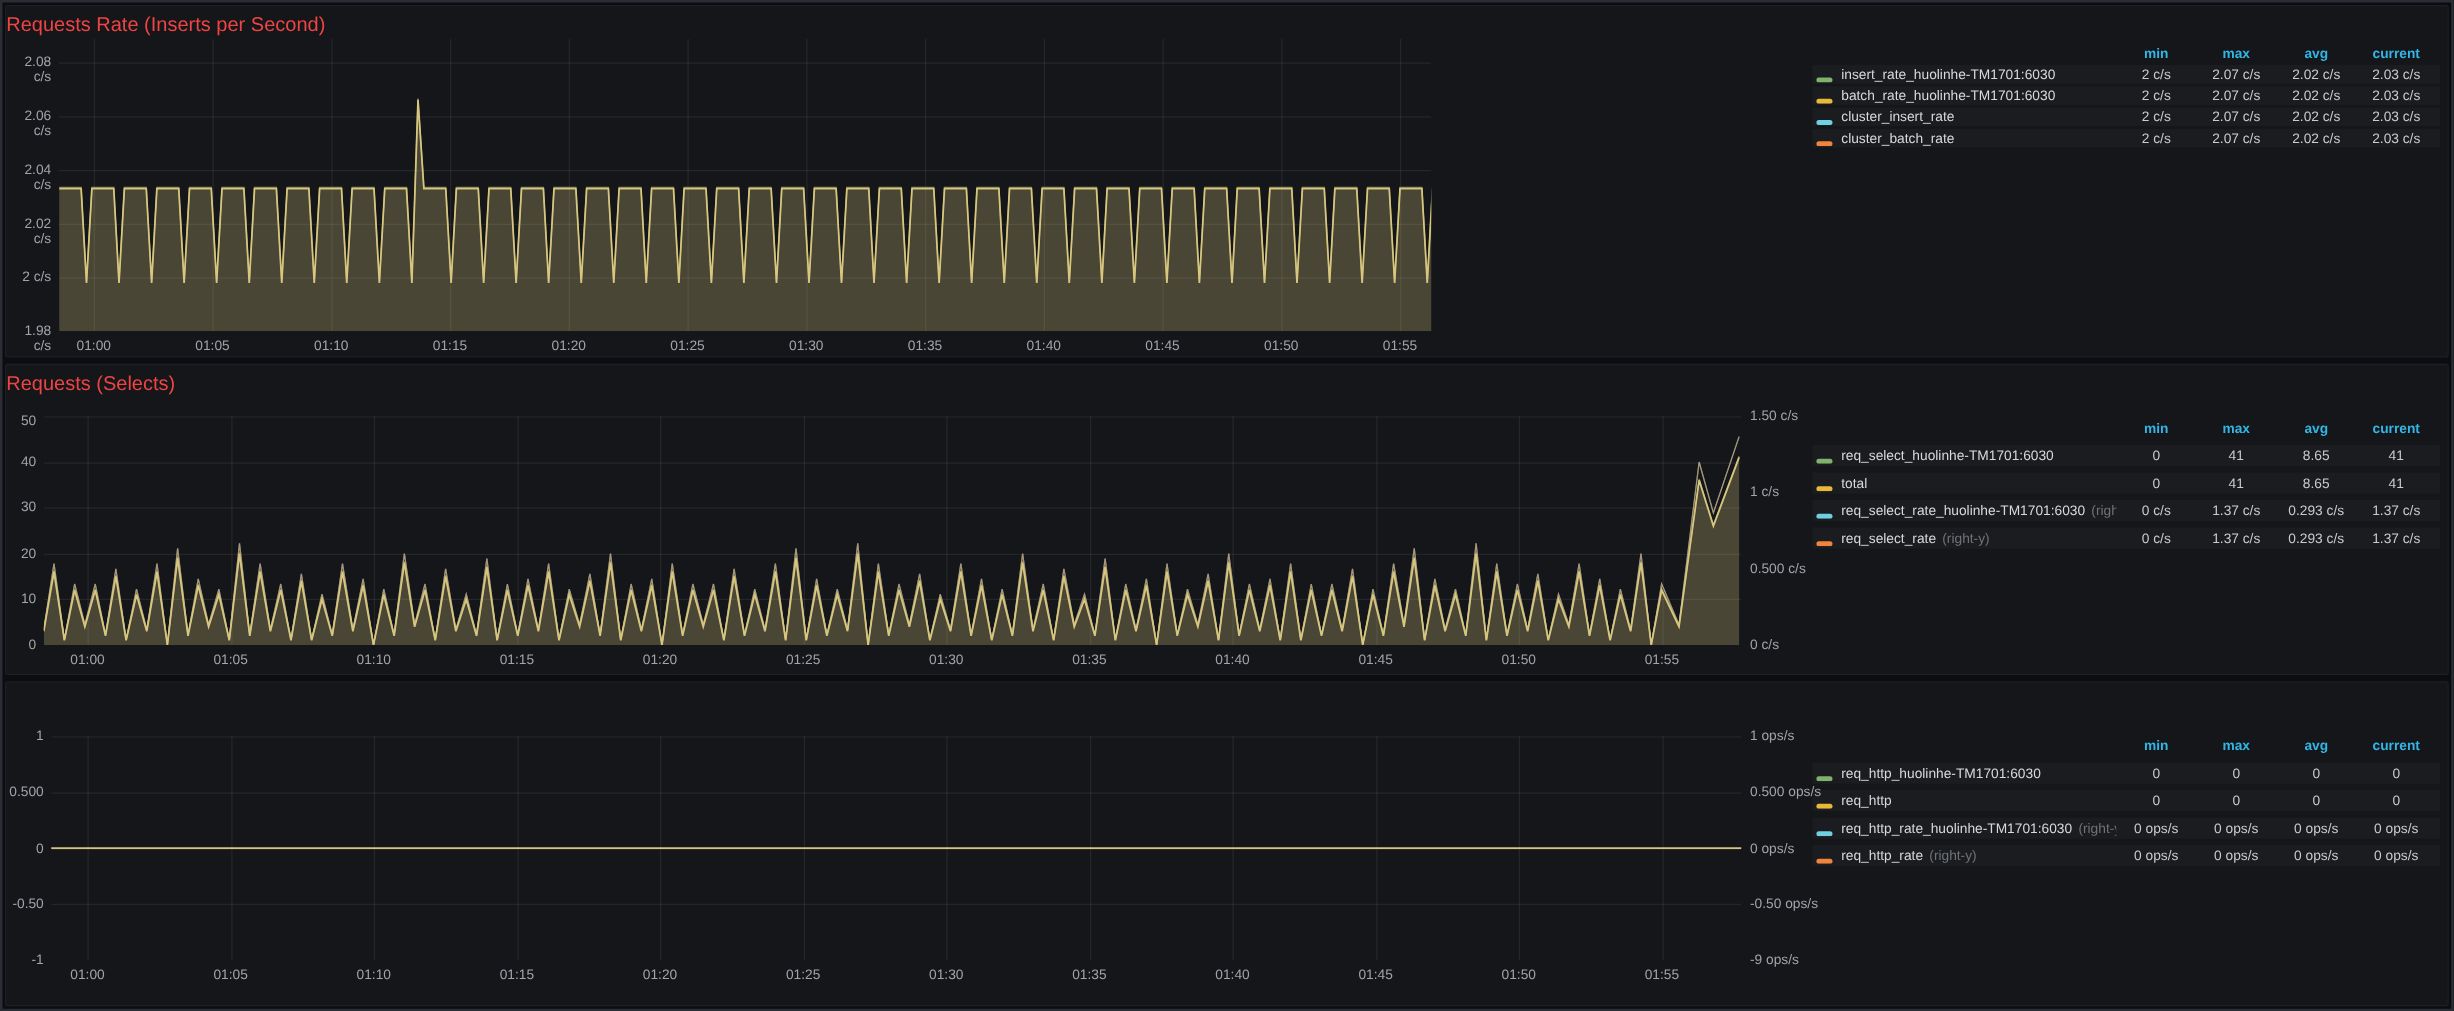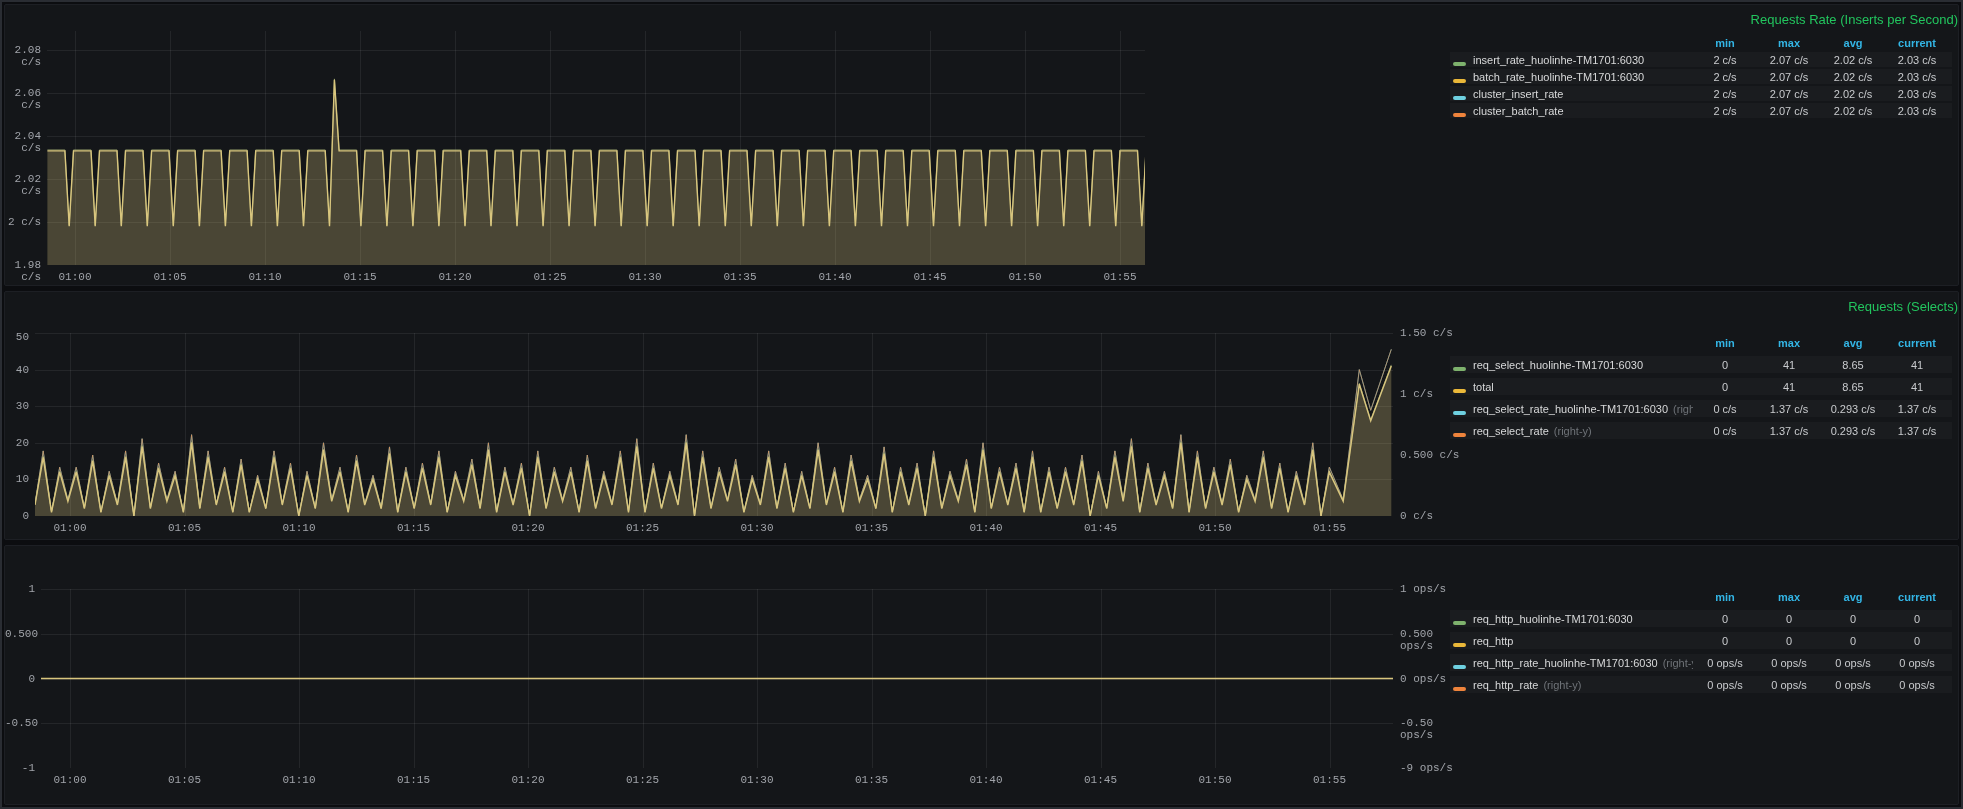--- a/index.html
+++ b/index.html
@@ -10,24 +10,24 @@
     box-shadow: inset 0 0 0 2px #2a2d33;
   }
   .page{position:relative;width:1955px;margin:4px auto 0 auto;display:flex;flex-direction:column;gap:5px;}
   .panel{
     position:relative;width:1955px;
     background:#141619;border:1px solid #1d1f24;border-radius:2px;
     box-sizing:border-box;
   }
   .p0{height:282px}.p1{height:249px}.p2{height:260px}
   .panel-title{
-    position:absolute;top:7px;left:0;width:100%;text-align:right;
-    font-size:13px;font-weight:500;color:#22c55e;cursor:pointer;
+    position:absolute;top:7px;left:0;width:100%;text-align:left;
+    font-size:16px;font-weight:500;color:#ef4444;cursor:pointer;
   }
-  .chart-area{position:absolute;inset:0;font-family:Liberation Mono, monospace;}
+  .chart-area{position:absolute;inset:0;}
   .plot-svg{position:absolute;}
   .ylab,.xlab{position:absolute;font-size:11px;color:#a1a4aa;line-height:12px;}
   .ylab.left{text-align:right;}
   .ylab.right{text-align:left;}
   .xlab{text-align:center;width:60px;}
   .legend{position:absolute;width:502px;font-size:11px;}
   .lrow{display:flex;align-items:center;padding:0 3px;}
   .lrow.body{background:rgba(255,255,255,0.028);}
   .legend.compact .lrow{height:15px;margin-bottom:2px;}
   .legend.roomy  .lrow{height:17px;margin-bottom:5px;}

